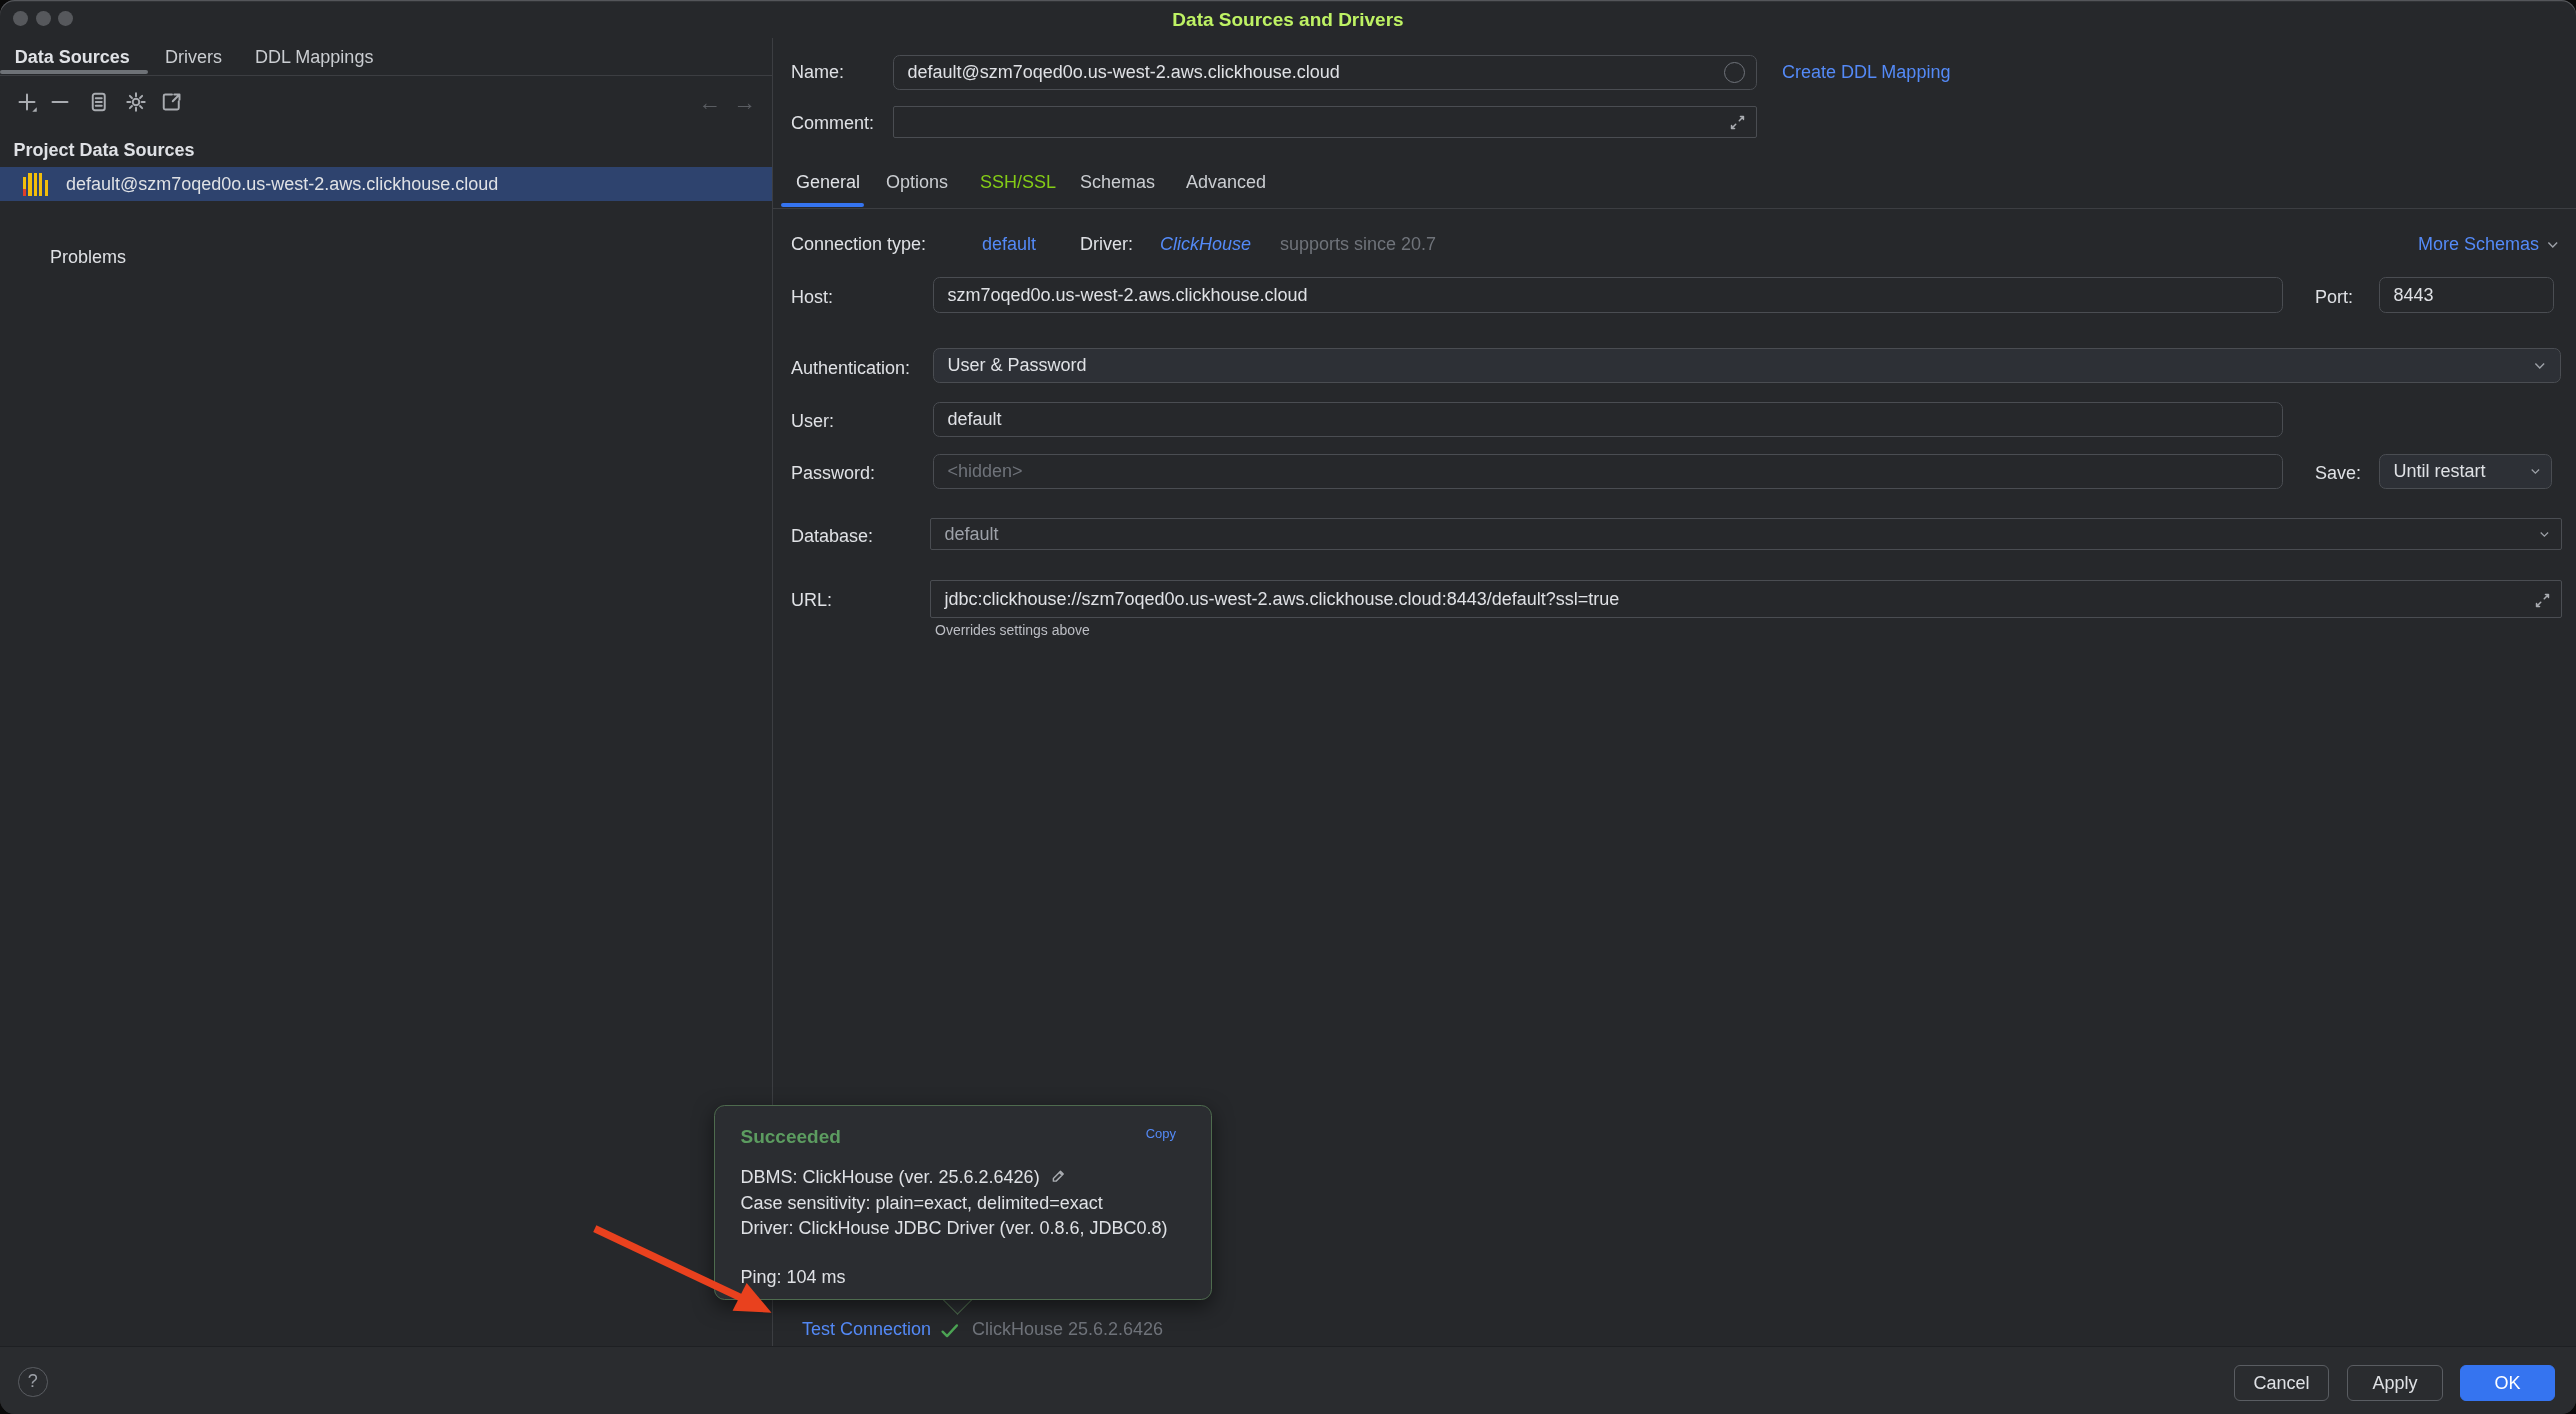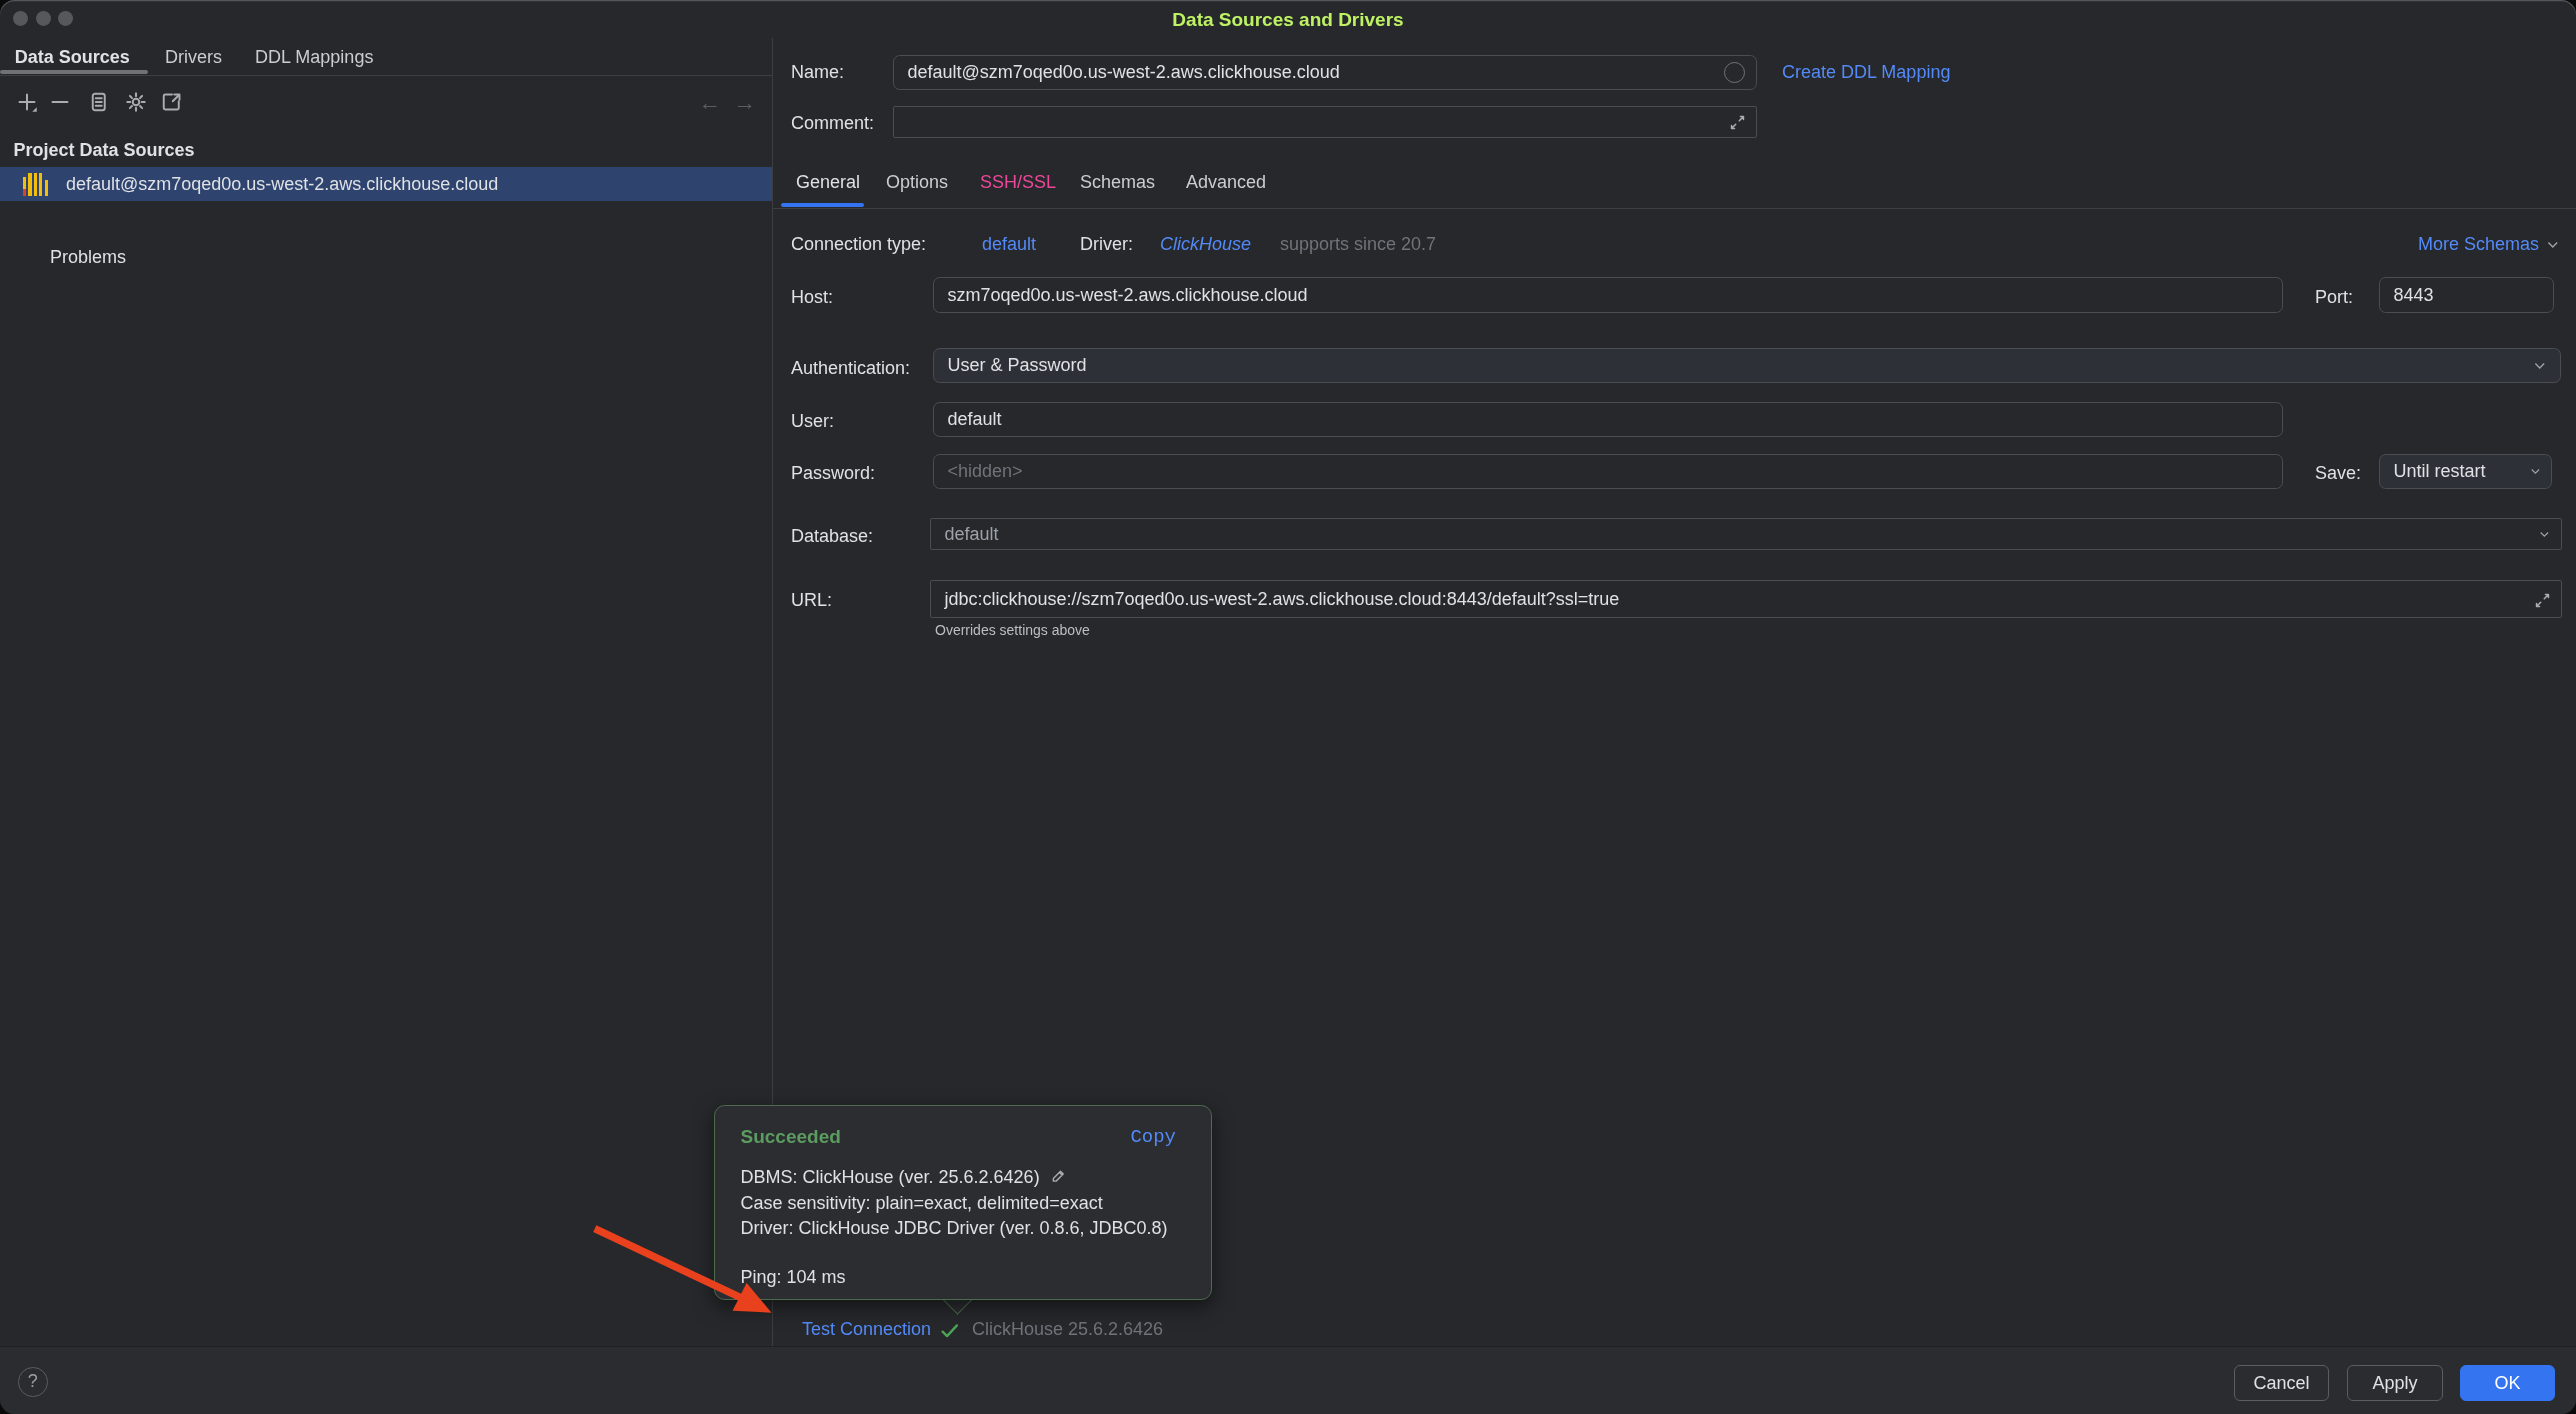--- a/index.html
+++ b/index.html
@@ -146,21 +146,21 @@
   <div class="abs lbl" style="left:791px;top:113px;">Comment:</div>
   <div class="field sq" style="left:893px;top:106px;width:864px;height:32px;">
     <span class="val"></span>
     <svg style="position:absolute;right:9.4px;bottom:5.4px;" width="19" height="19" viewBox="0 0 16 16">
       <path class="icon-stroke" d="M9.5 6.5 13 3M10.5 3H13v2.5M6.5 9.5 3 13M3 10.5V13h2.5"></path>
     </svg>
   </div>
 
   <div class="mtab" style="left:796px;color:#DFE1E5;">General</div>
   <div class="mtab" style="left:886px;color:#CACDD1;">Options</div>
-  <div class="mtab" style="left:980px;color:#ec4899;">SSH/SSL</div>
+  <div class="mtab" style="left:980px;color:#84cc16;">SSH/SSL</div>
   <div class="mtab" style="left:1080px;color:#CACDD1;">Schemas</div>
   <div class="mtab" style="left:1186px;color:#CACDD1;">Advanced</div>
   <div class="mtab-underline"></div>
   <div class="mtab-rule"></div>
 
   <div class="abs lbl" style="left:791px;top:234px;">Connection type:</div>
   <div class="abs link" style="left:982px;top:234px;">default</div>
   <div class="abs lbl" style="left:1080px;top:234px;">Driver:</div>
   <div class="abs link" style="left:1160px;top:234px;font-style:italic;">ClickHouse</div>
   <div class="abs" style="left:1280px;top:234px;font-size:18px;color:var(--txt-faint);white-space:nowrap;">supports since 20.7</div>
@@ -218,21 +218,21 @@
     <span class="val">jdbc:clickhouse://szm7oqed0o.us-west-2.aws.clickhouse.cloud:8443/default?ssl=true</span>
     <svg style="position:absolute;right:9.4px;bottom:6.7px;" width="19" height="19" viewBox="0 0 16 16">
       <path class="icon-stroke" d="M9.5 6.5 13 3M10.5 3H13v2.5M6.5 9.5 3 13M3 10.5V13h2.5"></path>
     </svg>
   </div>
   <div class="abs" style="left:935px;top:622px;font-size:14px;color:var(--txt-dim);">Overrides settings above</div>
 
   <div class="popup-callout"></div>
   <div class="popup">
     <div style="position:absolute;left:25.5px;top:20px;font-size:19px;font-weight:bold;color:var(--green);">Succeeded</div>
-    <div class="link" style="position:absolute;right:35px;top:20px;font-size:19px;font-family:Liberation Mono, monospace;">Copy</div>
+    <div class="link" style="position:absolute;right:35px;top:20px;font-size:13px;">Copy</div>
     <div style="position:absolute;left:25.5px;top:59px;">
       <div class="popup-line">
         <span>DBMS: ClickHouse (ver. 25.6.2.6426)</span>
         <svg style="vertical-align:-2px;margin-left:4px;" width="17.5" height="17.5" viewBox="0 0 16 16">
           <path class="icon-stroke" d="M10.5 3 13 5.5 6.5 12H4v-2.5ZM9.5 4l2.5 2.5"></path>
         </svg>
       </div>
       <div class="popup-line">Case sensitivity: plain=exact, delimited=exact</div>
       <div class="popup-line">Driver: ClickHouse JDBC Driver (ver. 0.8.6, JDBC0.8)</div>
       <div class="popup-line" style="margin-top:23px;">Ping: 104 ms</div>

